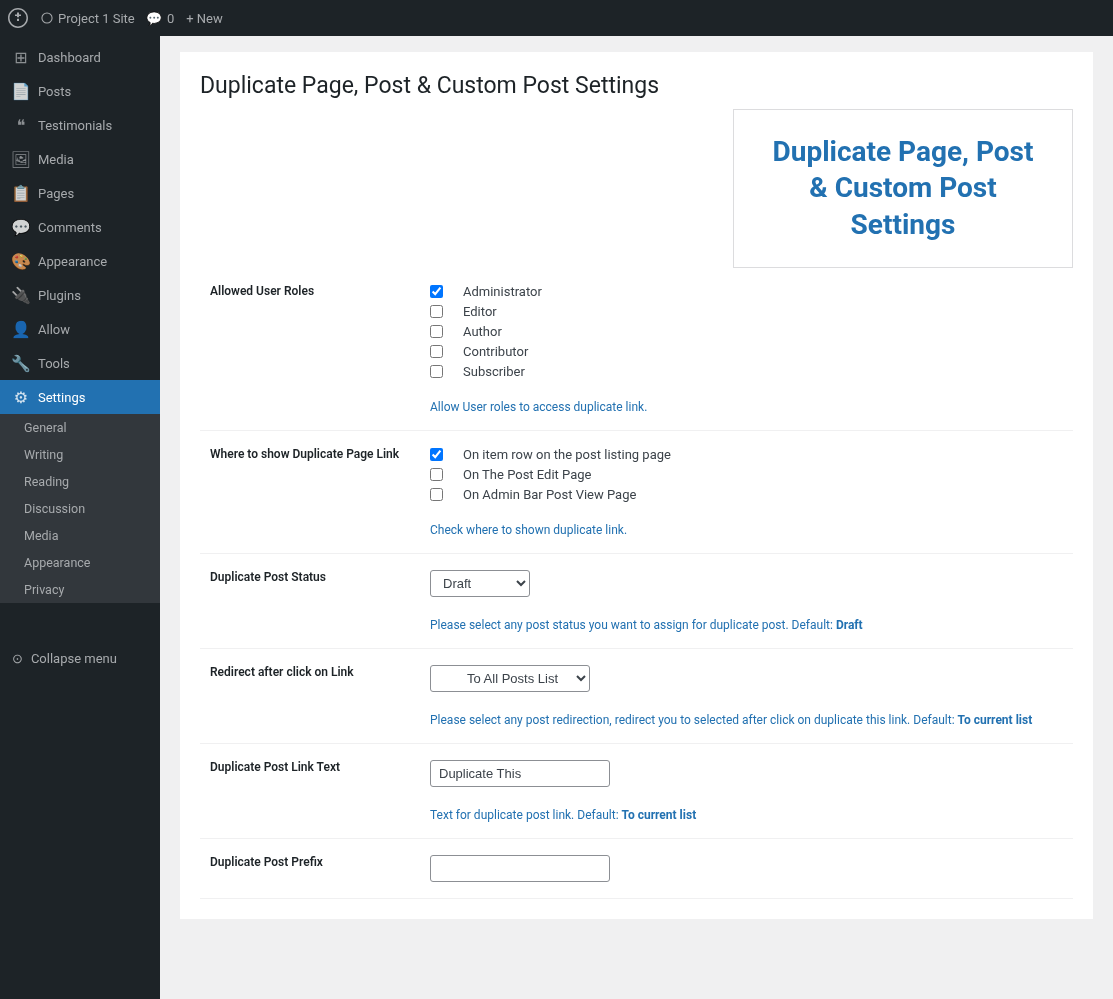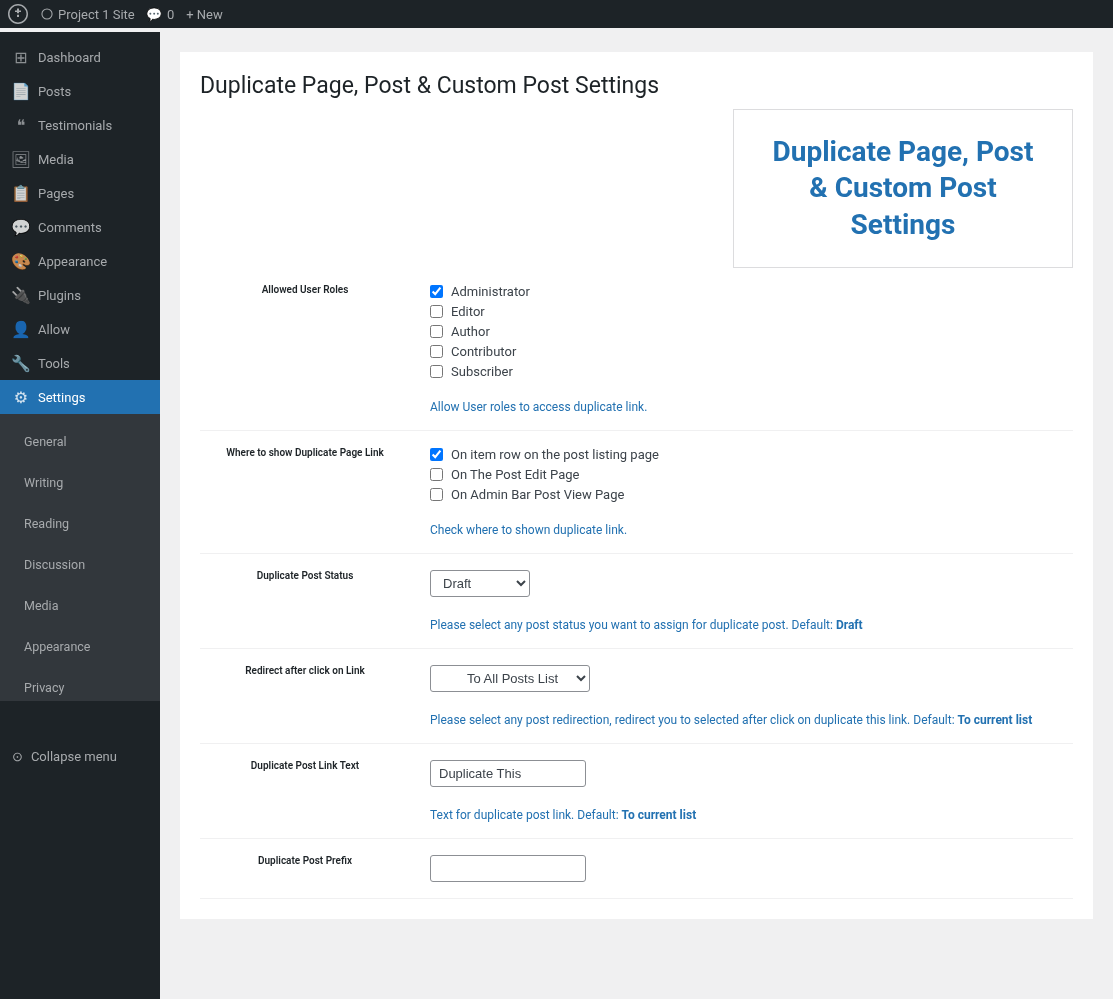--- a/index.html
+++ b/index.html
@@ -1,21 +1,21 @@
 <!DOCTYPE html>
 <html><head>
   <meta charset="utf-8">
   <style>
     * { box-sizing: border-box; margin: 0; padding: 0; }
     body { font-family: -apple-system, BlinkMacSystemFont, "Segoe UI", Roboto, sans-serif; font-size: 13px; background: #f0f0f1; color: #3c434a; }
 
     
     #wpadminbar {
       background: #1d2327;
-      height: 28px;
+      height: 36px;
       display: flex;
       align-items: center;
       padding: 0 8px;
       gap: 12px;
       position: fixed;
       top: 0; left: 0; right: 0;
       z-index: 100;
     }
     #wpadminbar .wp-logo { color: #a7aaad; font-size: 20px; display: flex; align-items: center; }
     #wpadminbar .bar-item { color: #a7aaad; font-size: 13px; display: flex; align-items: center; gap: 4px; cursor: pointer; }
@@ -40,21 +40,21 @@
       font-size: 13px;
       text-decoration: none;
     }
     .menu-item.active { background: #2271b1; color: #fff; }
     .menu-item .menu-icon { width: 18px; height: 18px; display: flex; align-items: center; justify-content: center; font-size: 16px; opacity: 0.8; }
     
     
     .submenu { background: #32373c; }
     .submenu-item {
       display: block;
-      padding: 20px 12px 6px 24px;
+      padding: 6px 12px 6px 24px;
       color: #a7aaad;
       cursor: pointer;
       font-size: 12.5px;
     }
     .submenu-item.active { color: #fff; font-weight: 600; }
 
     .collapse-menu {
       display: flex;
       align-items: center;
       gap: 8px;
@@ -82,29 +82,28 @@
     }
 
     
     .settings-table { width: 100%; border-collapse: collapse; }
     .settings-table tr { border-bottom: 1px solid #f0f0f1; }
     .settings-table td { padding: 16px 10px; vertical-align: top; }
     .settings-table td:first-child {
       width: 220px;
       font-weight: 600;
       color: #1d2327;
-      font-size: 10px;
+      font-size: 12px;
       padding-right: 20px;
-      text-align: center;
     }
 
     .checkbox-label {
       display: flex;
       align-items: center;
-      gap: 8px;
+      gap: 20px;
       margin-bottom: 5px;
       font-size: 13px;
       color: #3c434a;
     }
     .checkbox-label input[type="checkbox"] { margin: 0; }
 
     .field-description {
       color: #2271b1;
       font-size: 12px;
       margin-top: 21px;
@@ -140,21 +139,21 @@
       cursor: pointer;
       min-width: 100px;
     }
     input[type="text"] {
       background: #fff;
       border: 1px solid #8c8f94;
       border-radius: 3px;
       padding: 5px 8px;
       font-size: 13px;
       color: #3c434a;
-      width: 156px;
+      width: 180px;
     }
 
     .redirect-select { min-width: 160px; padding-left: 32px; }
   </style>
 </head>
 <body>
 
 <div id="wpadminbar">
   <div class="wp-logo">
     <svg viewBox="0 0 20 20" fill="#a7aaad" width="20" height="20">

